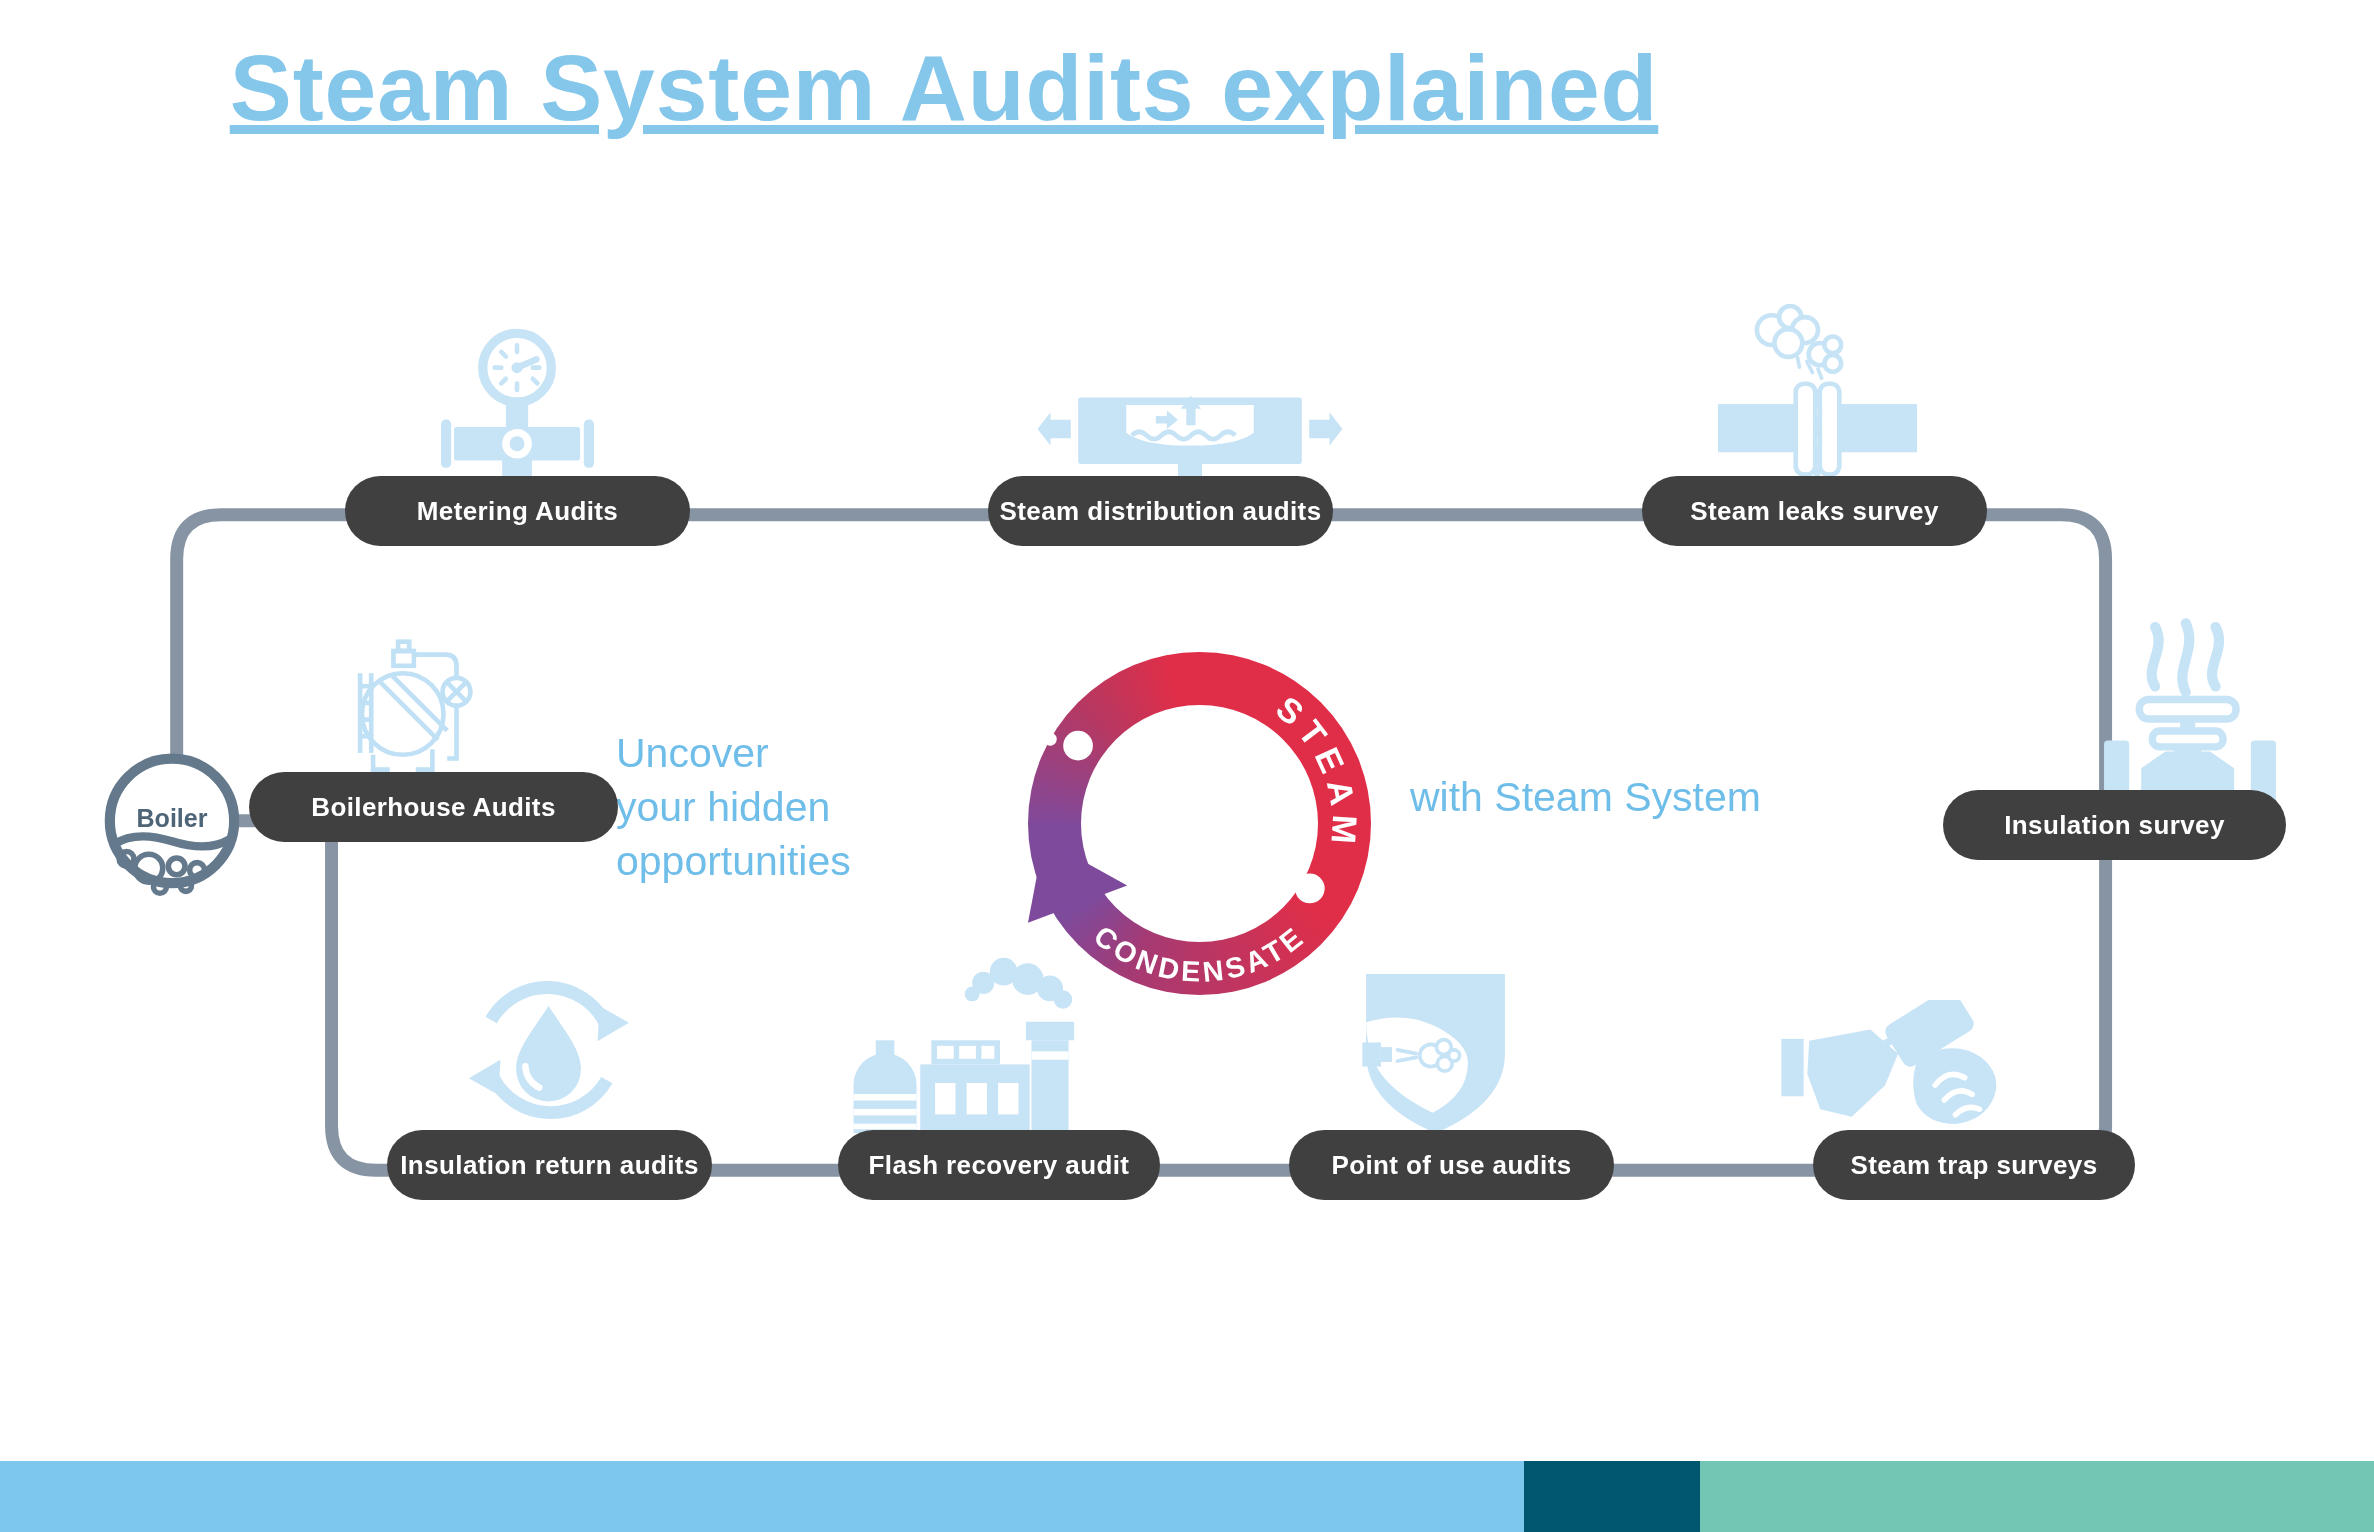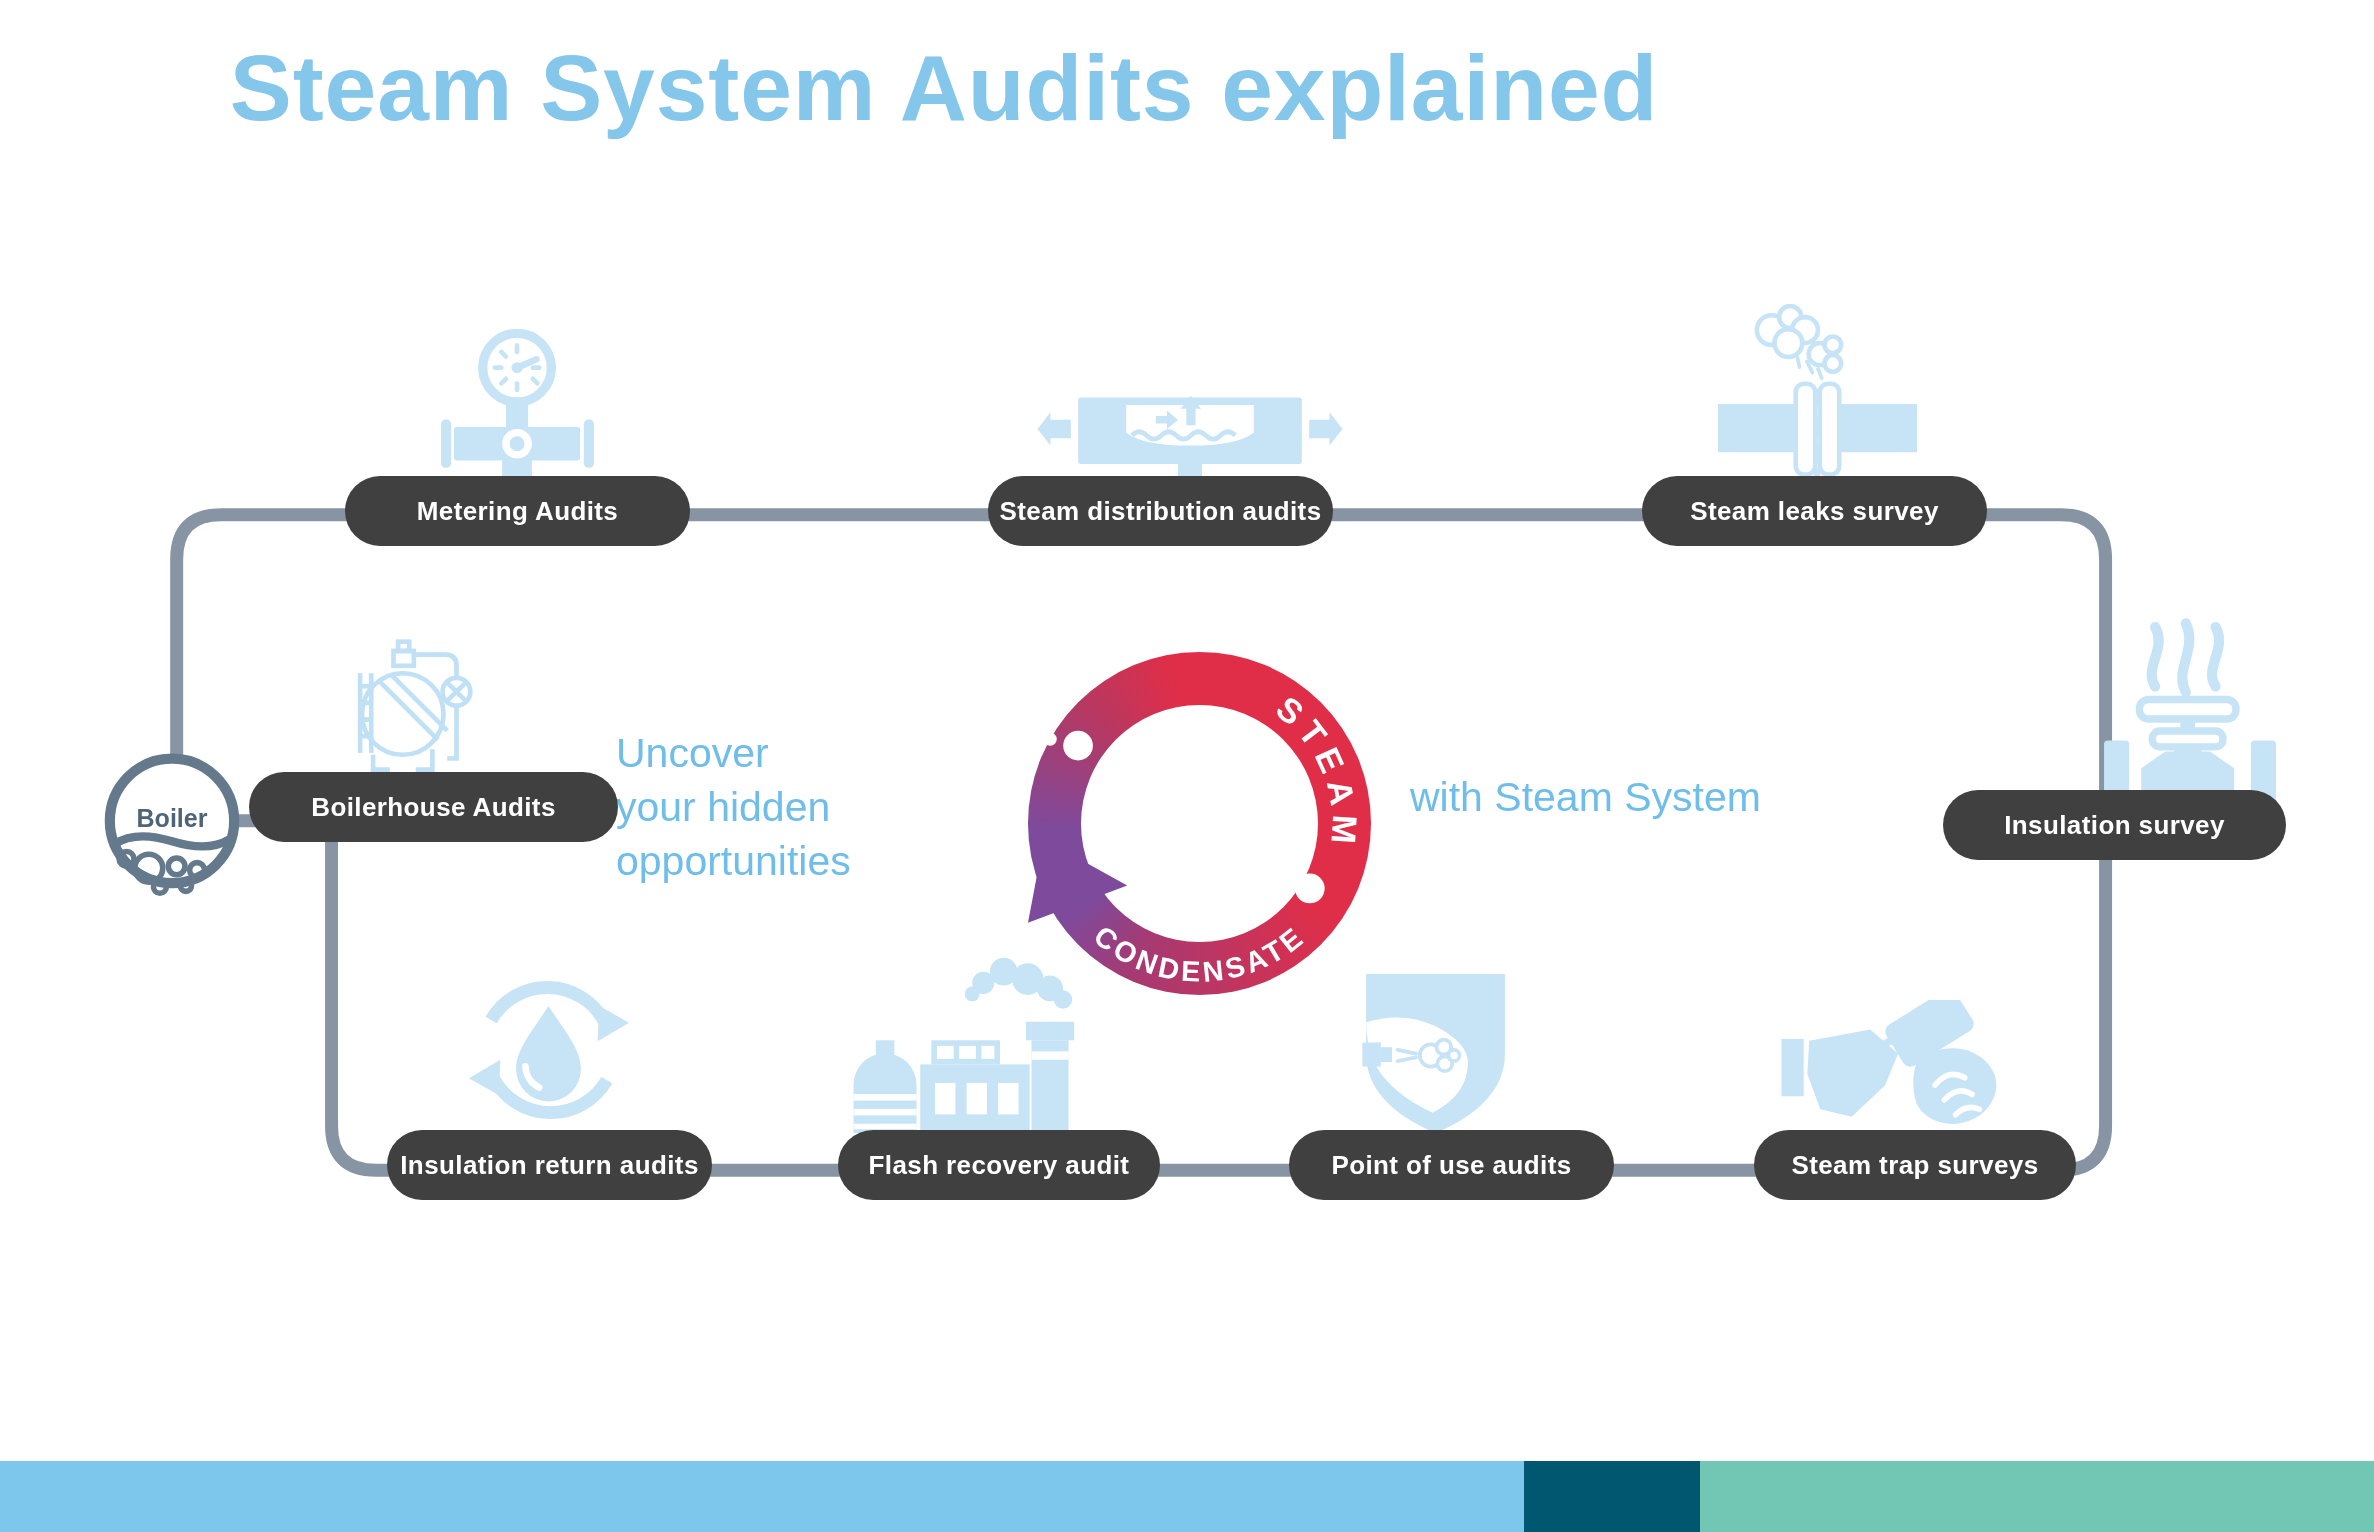--- a/index.html
+++ b/index.html
@@ -2,21 +2,21 @@
 <html style="font-size:15px"><head>
 <meta charset="utf-8">
 <style>
   html,body{margin:0;padding:0;background:#ffffff;}
   .canvas{
     position:relative;width:2375px;height:1532px;background:#ffffff;
     font-family:"Liberation Sans",sans-serif;overflow:hidden;
   }
   .title{
     position:absolute;left:0;top:35px;width:1888px;text-align:center;
-    font-size:93px;font-weight:bold;color:#85C6EB;letter-spacing:0.9px;
+    font-size:93px;font-weight:bold;color:#85C6EB;letter-spacing:0.9px;text-decoration:underline;
   }
   .pathsvg{position:absolute;left:0;top:0;z-index:1;}
   .iconsvg{position:absolute;z-index:2;}
   .pill{
     position:absolute;z-index:3;background:#404040;border-radius:37px;
     display:flex;align-items:center;justify-content:center;
     color:#ffffff;font-weight:bold;font-size:26px;letter-spacing:0.4px;white-space:nowrap;
   }
   .boilersvg{position:absolute;left:93px;top:742px;z-index:4;}
   .cycle{
@@ -228,21 +228,21 @@
     </div>
   <div class="pill" style="left:988px;top:476px;width:345px;height:70px">
       <span>Steam distribution audits</span>
     </div>
   <div class="pill" style="left:1642px;top:476px;width:345px;height:70px">
       <span>Steam leaks survey</span>
     </div>
   <div class="pill" style="left:1943px;top:790px;width:343px;height:70px">
       <span>Insulation survey</span>
     </div>
-  <div class="pill" style="left:1754px;top:1130px;width:322px;height:70px">
+  <div class="pill" style="left:1813px;top:1130px;width:322px;height:70px">
       <span>Steam trap surveys</span>
     </div>
   <div class="pill" style="left:1289px;top:1130px;width:325px;height:70px">
       <span>Point of use audits</span>
     </div>
   <div class="pill" style="left:838px;top:1130px;width:322px;height:70px">
       <span>Flash recovery audit</span>
     </div>
   <div class="pill" style="left:387px;top:1130px;width:325px;height:70px">
       <span>Insulation return audits</span>

